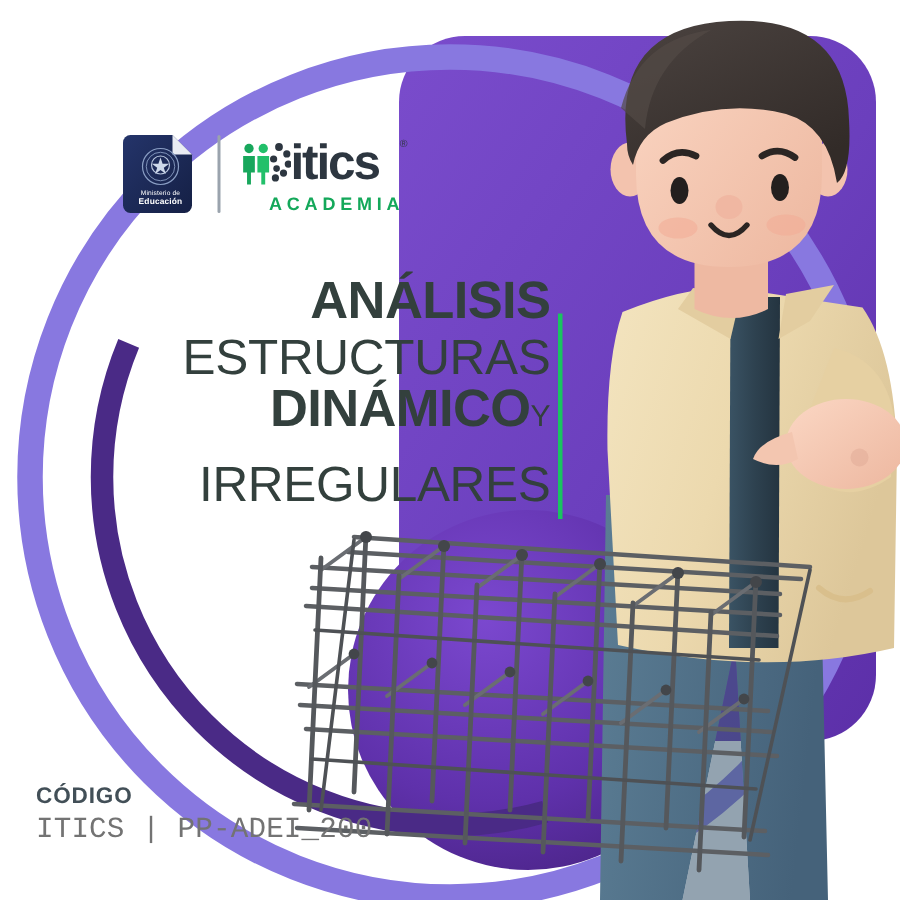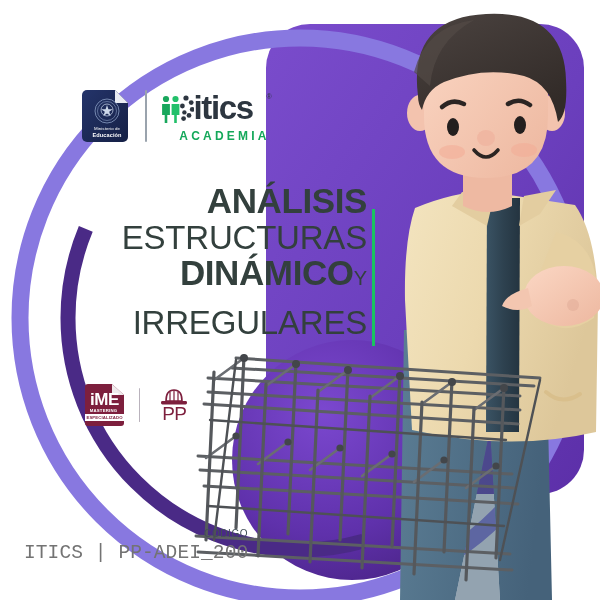--- a/index.html
+++ b/index.html
@@ -45,22 +45,22 @@
      color:#ffffff;letter-spacing:.2px;}
   .ime-l2{position:absolute;left:1px;right:1px;top:31px;text-align:center;font-size:4.3px;font-weight:bold;
      color:#7d1f3d;background:#ffffff;letter-spacing:.1px;padding:1px 0;}
   .sub-div{width:1.3px;height:34px;background:#b9b2bc;border-radius:1px;}
   .pp-logo{position:relative;width:40px;height:44px;}
   .pp-word{position:absolute;left:0;right:0;bottom:2px;text-align:center;font-size:19px;
      color:#7d1f3d;font-family:"Liberation Sans",sans-serif;letter-spacing:-0.6px;}
 
   
   .code-block{position:absolute;left:24px;bottom:36px;z-index:45;}
-  .code-label{font-size:10px;font-weight:normal;color:#424f57;letter-spacing:0.6px;
-     font-family:"Liberation Sans",sans-serif;text-align:right;}
+  .code-label{font-size:15px;font-weight:bold;color:#424f57;letter-spacing:0.6px;
+     font-family:"Liberation Sans",sans-serif;}
   .code-value{font-size:19.5px;color:#737373;letter-spacing:0.1px;margin-top:3px;
      font-family:Liberation Mono, monospace;white-space:nowrap;}
 
   
   .art-layer{position:absolute;inset:0;z-index:30;pointer-events:none;}
   .rebar-layer{position:absolute;inset:0;z-index:35;pointer-events:none;}
 </style>
 </head>
 <body>
 
@@ -299,42 +299,19 @@
   <div class="title-block">
     <div class="t-line t1">ANÁLISIS</div>
     <div class="t-line t3">ESTRUCTURAS</div>
     <div class="t-line t2">
       <span>DINÁMICO</span><span class="conj">Y</span>
     </div>
     <div class="t-line t4">IRREGULARES</div>
   </div>
   <div class="green-bar"></div>
 
-  <div class="sub-logos">
-
-    <div class="ime-logo">
-      <svg width="41" height="44" viewBox="0 0 41 44" style="position:absolute;inset:0;">
-        <path d="M4 1 h24 l12 11 v28 a3 3 0 0 1 -3 3 h-33 a3 3 0 0 1 -3 -3 v-36 a3 3 0 0 1 3 -3 z" fill="#7d1f3d"></path>
-        <path d="M28 1 l12 11 h-12 z" fill="#efeaec"></path>
-      </svg>
-      <div class="ime-i">iME</div>
-      <div class="ime-l1">MASTERING</div>
-      <div class="ime-l2">ESPECIALIZADO</div>
-    </div>
-
-    <div class="sub-div"></div>
-
-    <div class="pp-logo">
-      <svg width="40" height="26" viewBox="0 0 40 26" style="position:absolute;left:0;top:0;">
-        <path d="M12 18 q0 -11 8 -11 q8 0 8 11 z" fill="none" stroke="#7d1f3d" stroke-width="1.6"></path>
-        <path d="M20 7 v11 M16 9 v9 M24 9 v9" stroke="#7d1f3d" stroke-width="1.2"></path>
-        <rect x="7" y="18" width="26" height="3.4" rx="1.4" fill="#7d1f3d"></rect>
-      </svg>
-      <div class="pp-word">PP</div>
-    </div>
-  </div>
 
   <div class="code-block">
     <div class="code-label">CÓDIGO</div>
     <div class="code-value">ITICS | PP-ADEI_200</div>
   </div>
 
 </div>
 
 </body></html>

